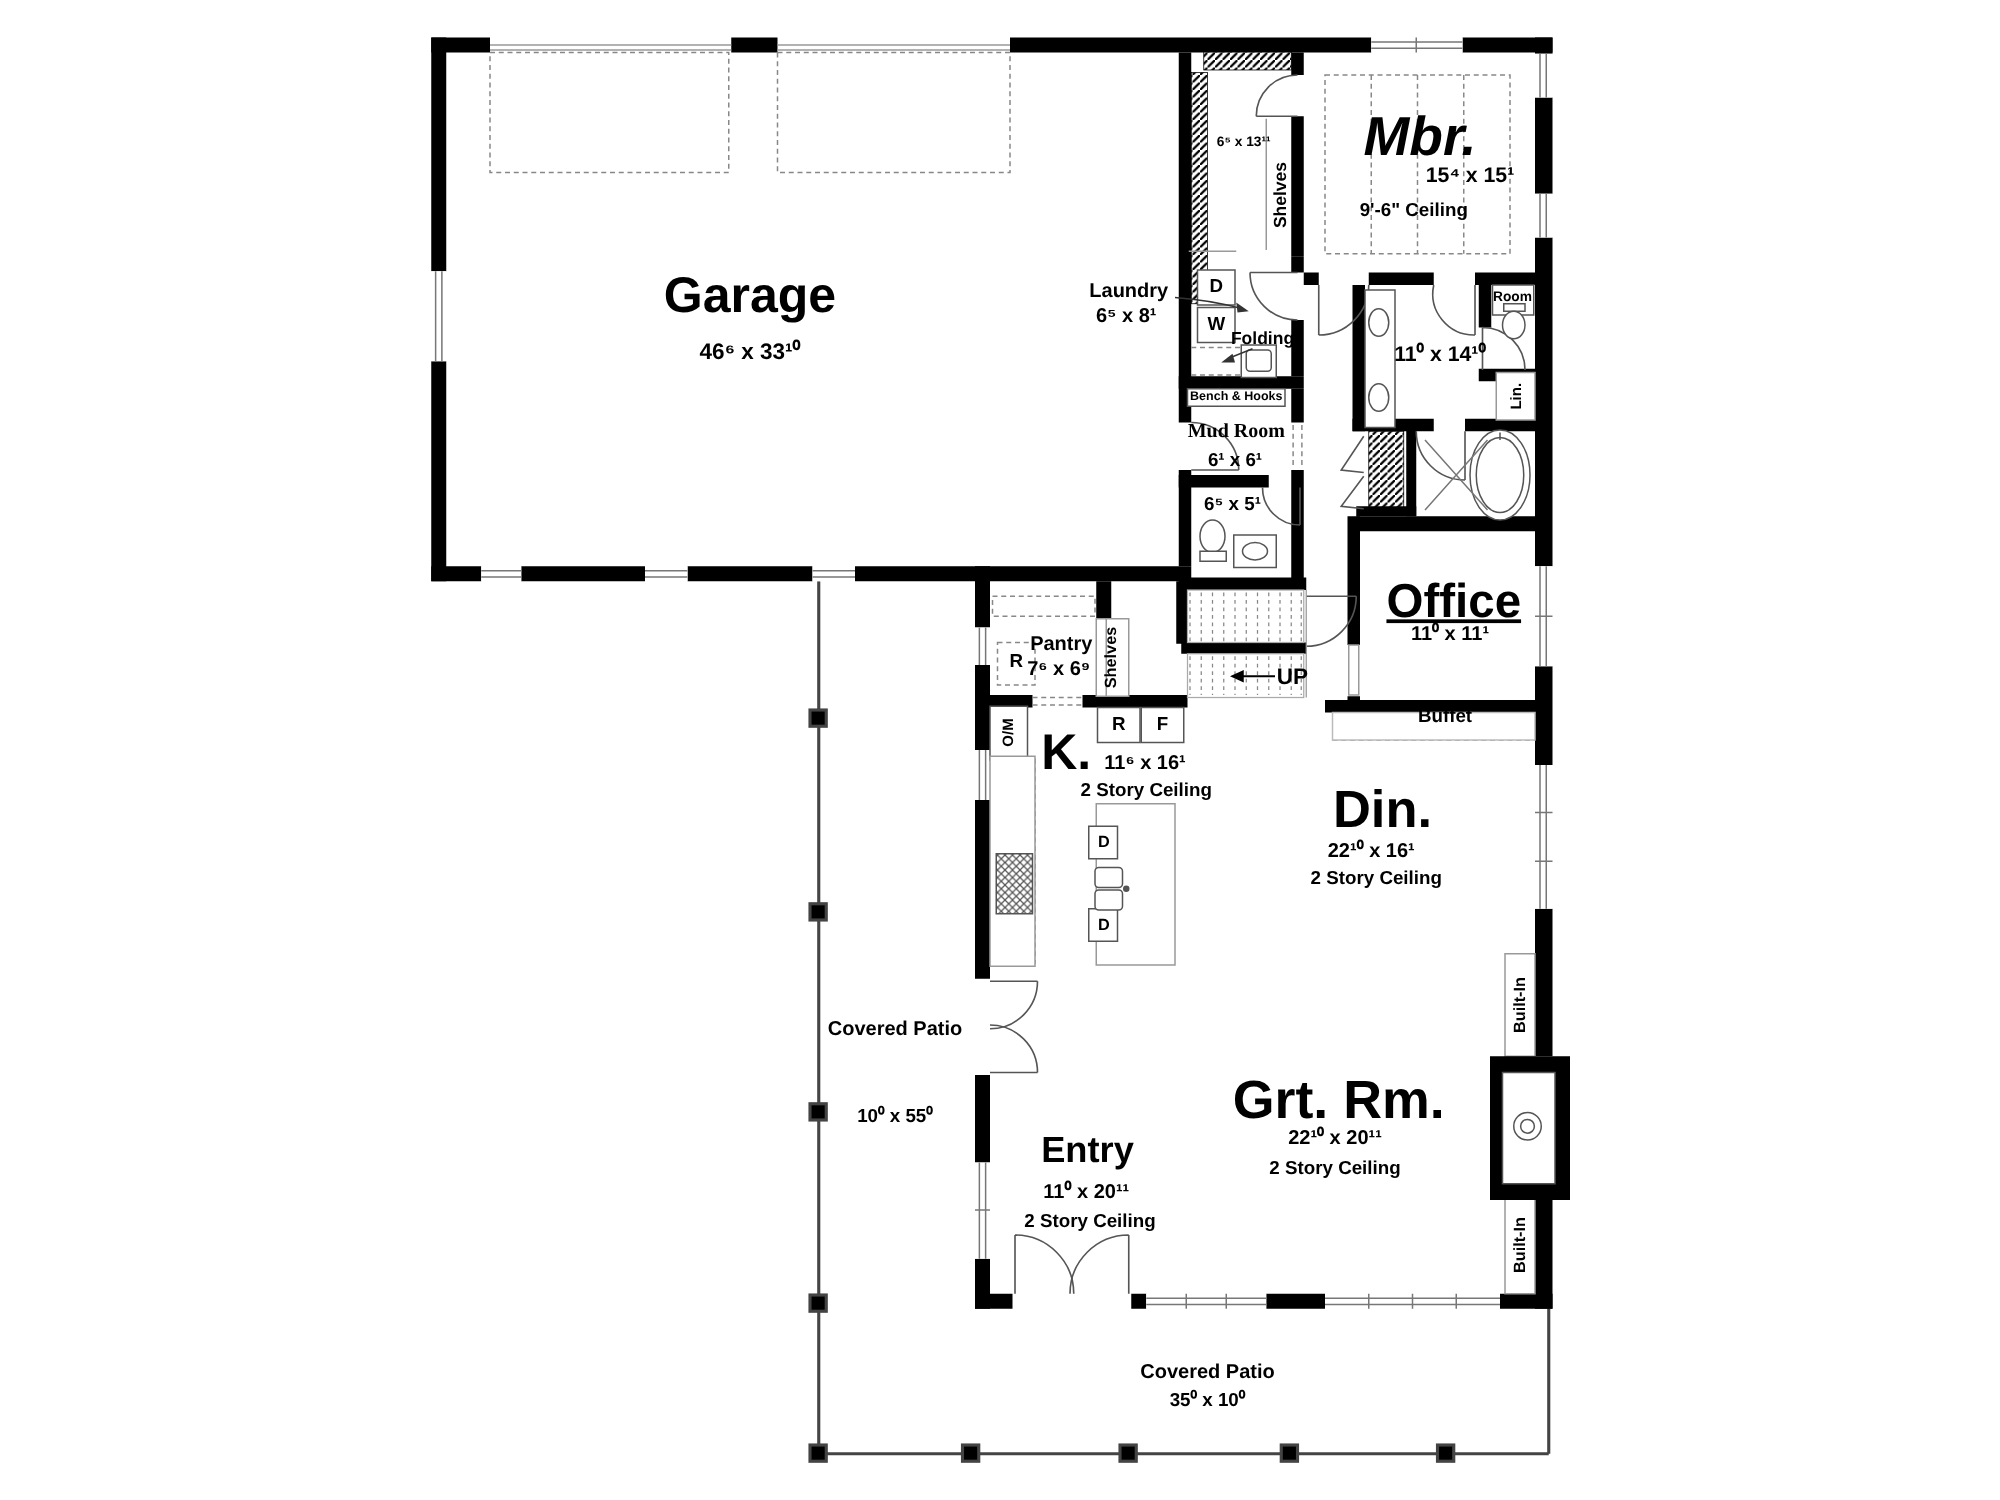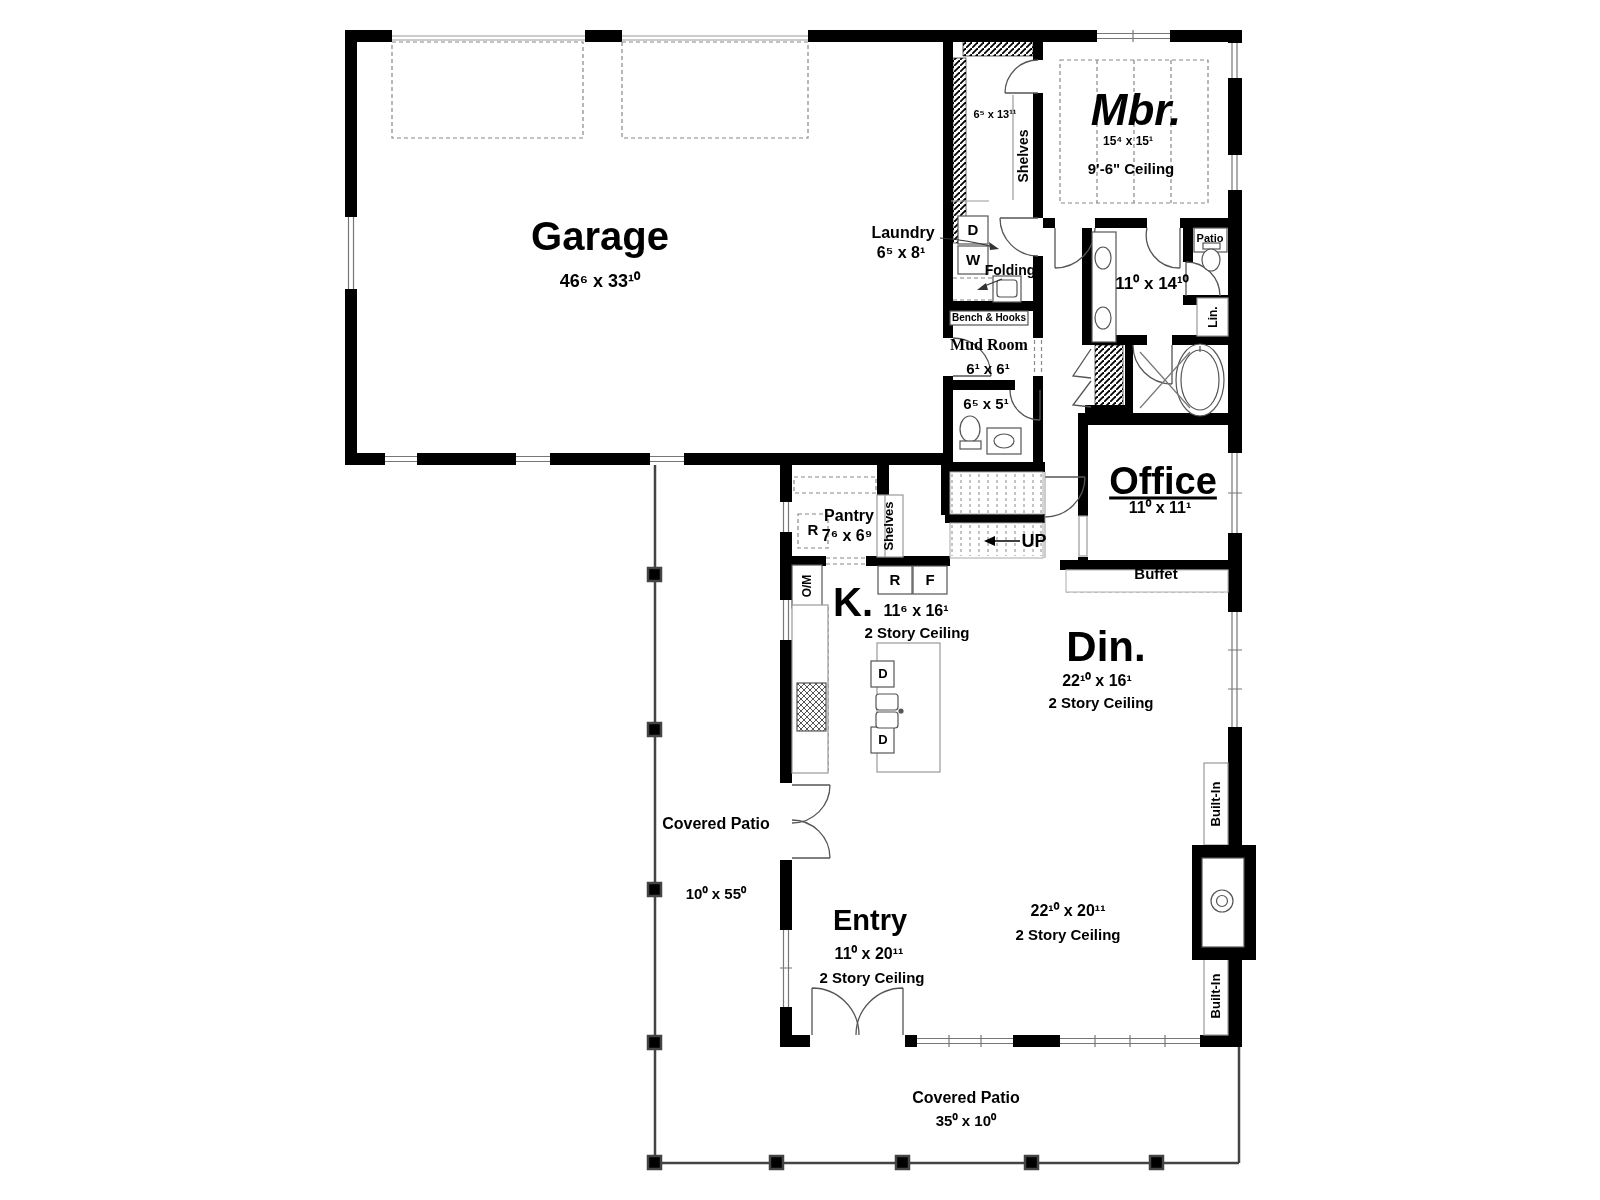--- a/index.html
+++ b/index.html
@@ -260,24 +260,24 @@
 <div class="lbl" style="left:903px;top:233px;font-size:16px;">Laundry</div>
 <div class="lbl" style="left:901px;top:253px;font-size:16px;">6⁵ x 8¹</div>
 <div class="lbl" style="left:973px;top:230px;font-size:15px;">D</div>
 <div class="lbl" style="left:973px;top:260px;font-size:15px;">W</div>
 <div class="lbl" style="left:1010px;top:271px;font-size:14px;">Folding</div>
 
 <div class="lbl" style="left:995px;top:115px;font-size:11px;">6⁵ x 13¹¹</div>
 <div class="lbl v" style="left:1024px;top:156px;font-size:14px;">Shelves</div>
 
 <div class="lbl" style="left:1136px;top:110px;font-size:44px;font-style:italic;">Mbr.</div>
-<div class="lbl" style="left:1128px;top:141px;font-size:12px;">15⁴ x 15¹</div>
+<div class="lbl" style="left:1176px;top:141px;font-size:17px;">15⁴ x 15¹</div>
 <div class="lbl" style="left:1131px;top:169px;font-size:15px;">9'-6" Ceiling</div>
 
-<div class="lbl" style="left:1210px;top:239px;font-size:11px;">Patio</div>
+<div class="lbl" style="left:1210px;top:239px;font-size:11px;">Room</div>
 <div class="lbl v" style="left:1213px;top:317px;font-size:12px;">Lin.</div>
 <div class="lbl" style="left:1152px;top:284px;font-size:17px;text-align:center;">11⁰ x 14¹⁰</div>
 
 <div class="lbl" style="left:989px;top:318px;font-size:10px;">Bench &amp; Hooks</div>
 <div class="lbl wrap" style="left:989px;top:345px;font-size:16px;">Mud Room</div>
 <div class="lbl" style="left:988px;top:369px;font-size:15px;">6¹ x 6¹</div>
 
 <div class="lbl" style="left:986px;top:404px;font-size:15px;">6⁵ x 5¹</div>
 <div class="lbl" style="left:1034px;top:542px;font-size:18px;">UP</div>
 
@@ -296,20 +296,21 @@
 <div class="lbl" style="left:853px;top:603px;font-size:40px;">K.</div>
 <div class="lbl" style="left:916px;top:611px;font-size:16px;">11⁶ x 16¹</div>
 <div class="lbl" style="left:917px;top:633px;font-size:15px;">2 Story Ceiling</div>
 <div class="lbl" style="left:883px;top:674px;font-size:13px;">D</div>
 <div class="lbl" style="left:883px;top:740px;font-size:13px;">D</div>
 
 <div class="lbl" style="left:1106px;top:647px;font-size:42px;">Din.</div>
 <div class="lbl" style="left:1097px;top:681px;font-size:16px;">22¹⁰ x 16¹</div>
 <div class="lbl" style="left:1101px;top:703px;font-size:15px;">2 Story Ceiling</div>
 
+<div class="lbl" style="left:1071px;top:881px;font-size:43px;">Grt. Rm.</div>
 <div class="lbl" style="left:1068px;top:911px;font-size:16px;">22¹⁰ x 20¹¹</div>
 <div class="lbl" style="left:1068px;top:935px;font-size:15px;">2 Story Ceiling</div>
 <div class="lbl v" style="left:1216px;top:804px;font-size:13px;">Built-In</div>
 <div class="lbl v" style="left:1216px;top:996px;font-size:13px;">Built-In</div>
 
 <div class="lbl" style="left:870px;top:921px;font-size:29px;">Entry</div>
 <div class="lbl" style="left:869px;top:954px;font-size:16px;">11⁰ x 20¹¹</div>
 <div class="lbl" style="left:872px;top:978px;font-size:15px;">2 Story Ceiling</div>
 
 <div class="lbl" style="left:716px;top:824px;font-size:16px;">Covered Patio</div>

